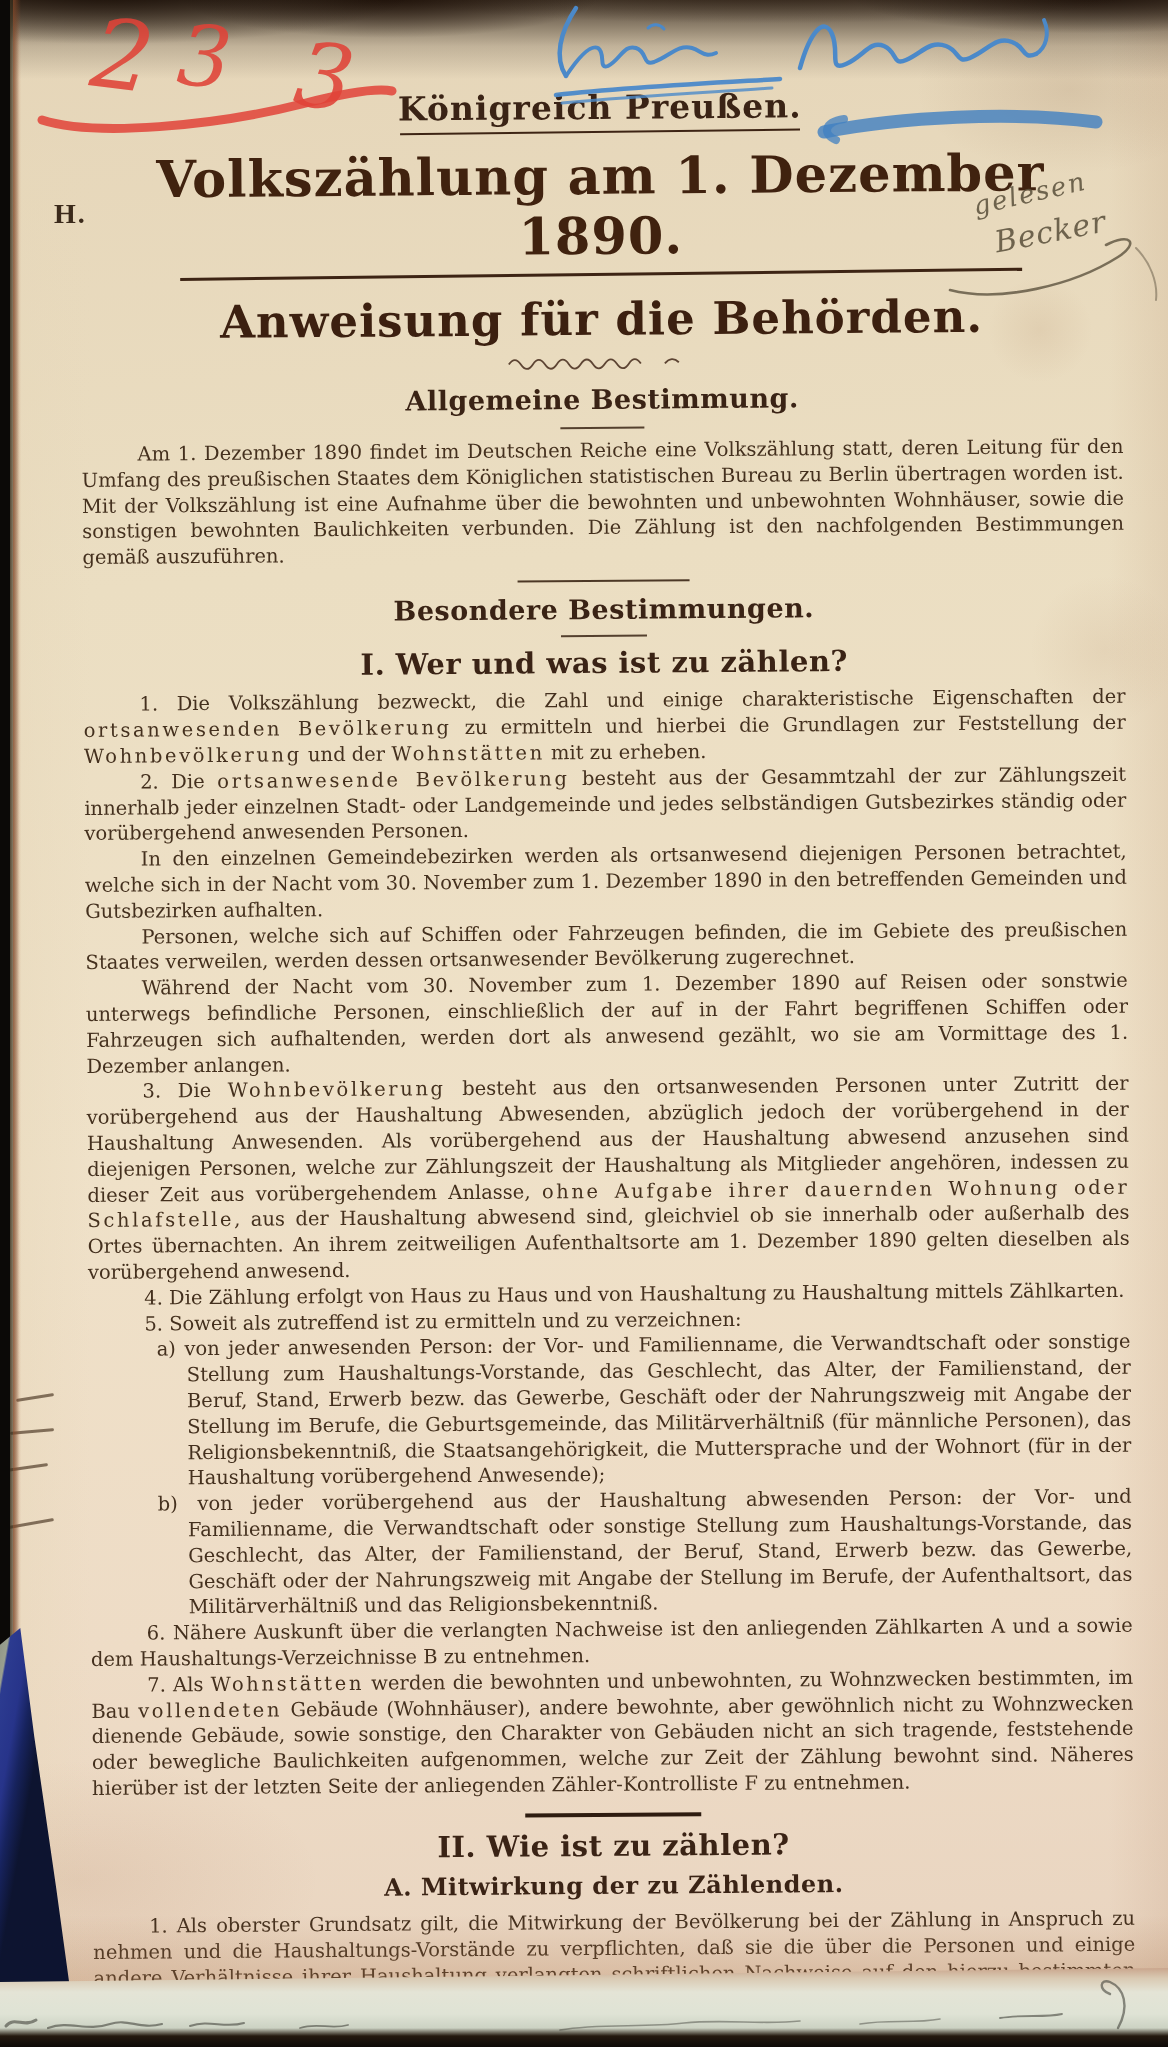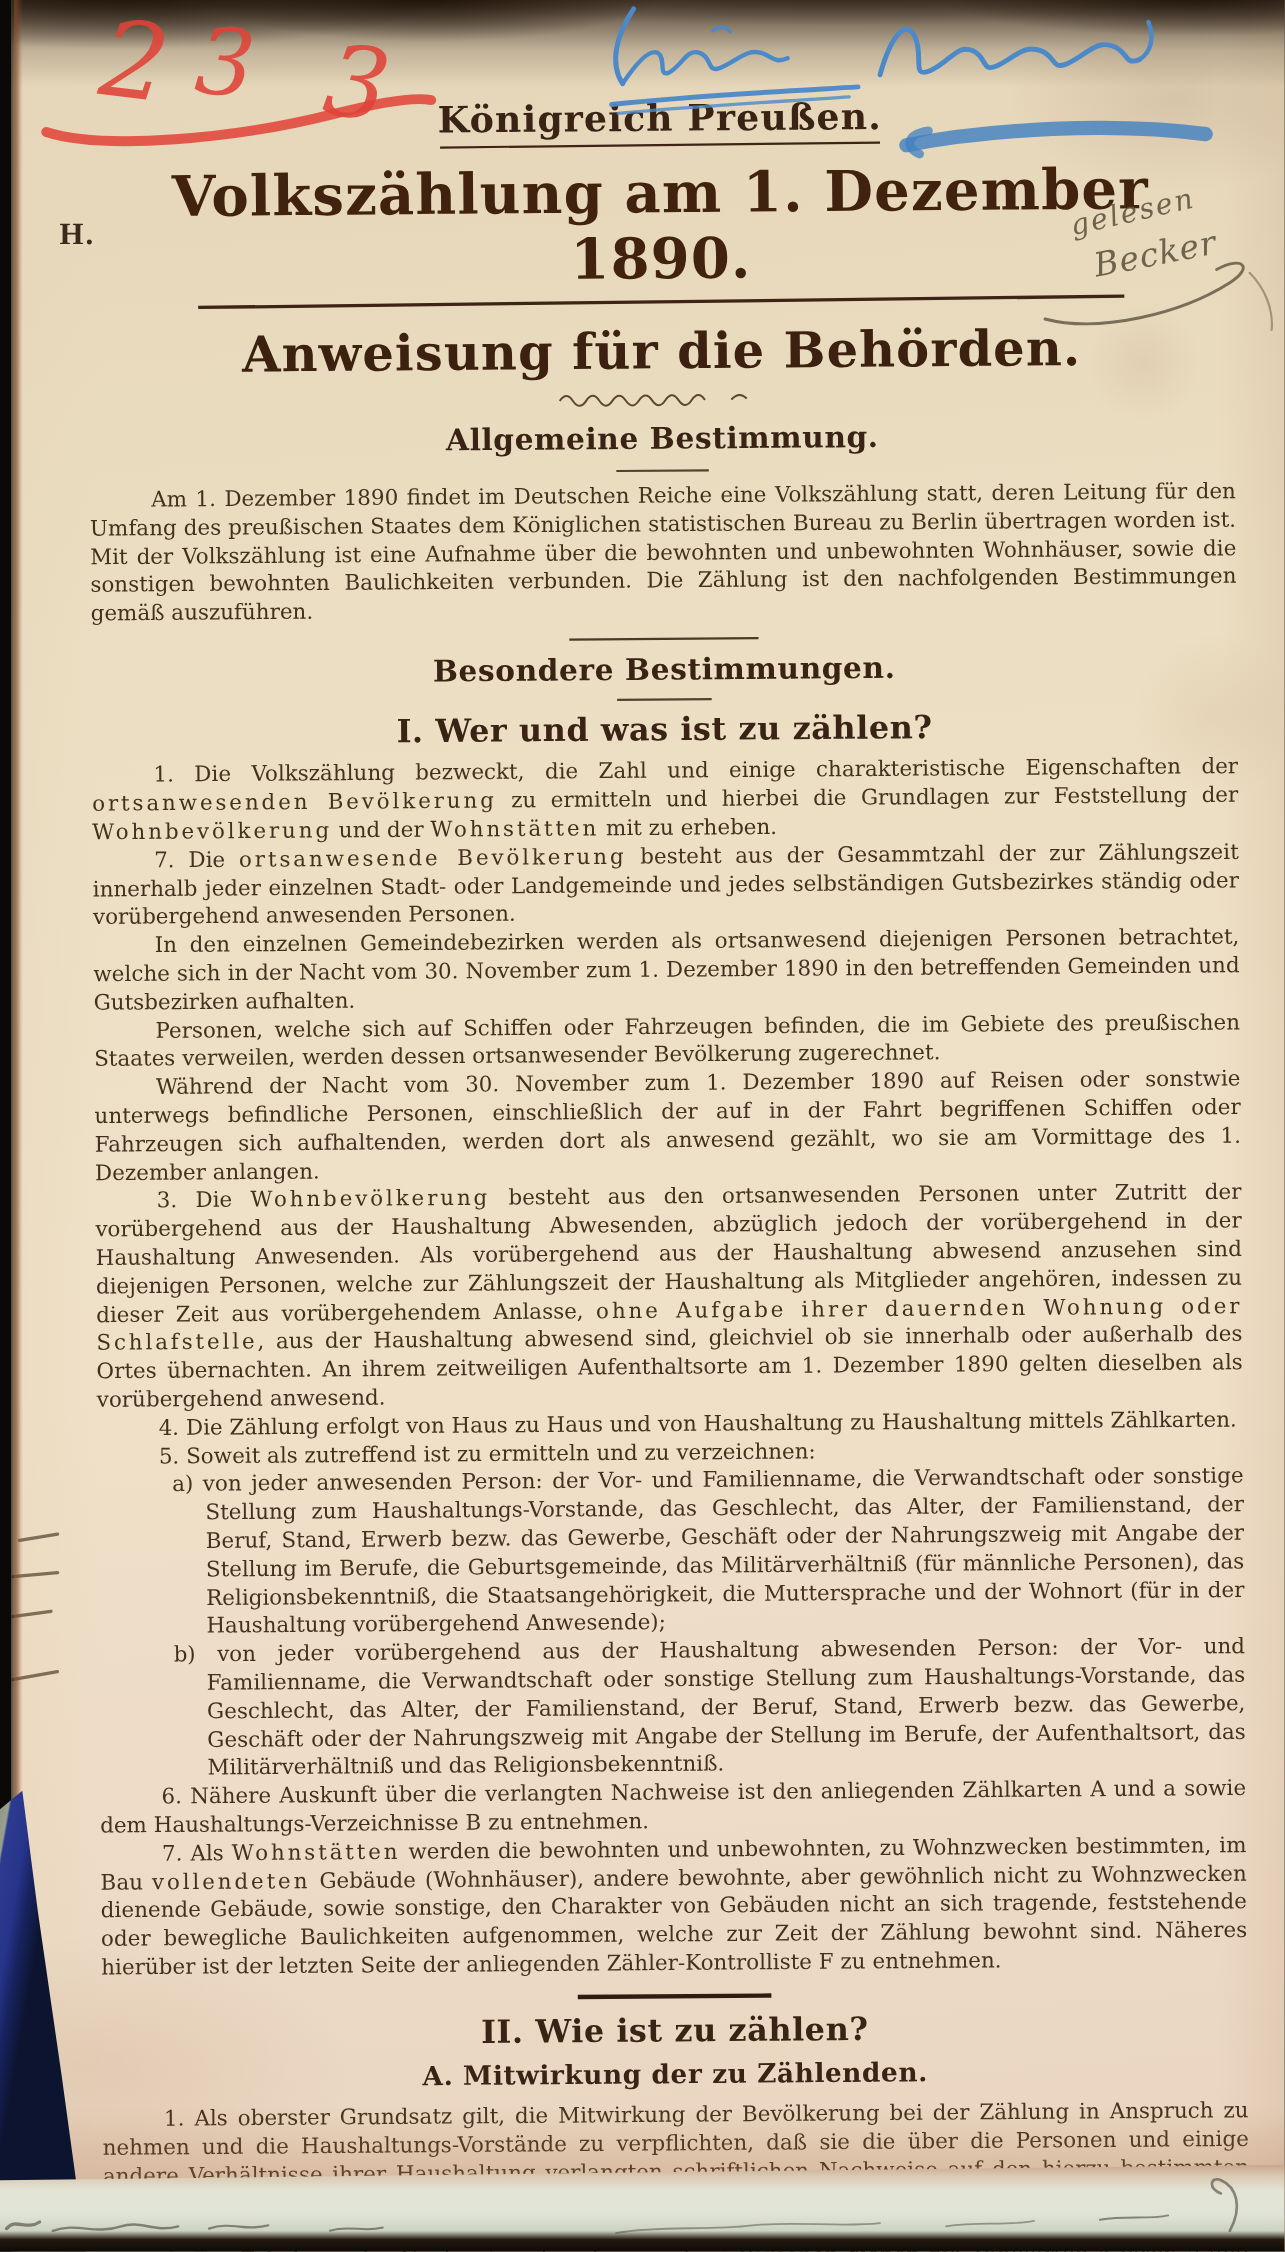--- a/index.html
+++ b/index.html
@@ -128,21 +128,21 @@
   <div class="rule rule-s1"></div>
   <div>
       <p class="para"><span>Am 1. Dezember 1890 findet im Deutschen Reiche eine Volkszählung statt, deren Leitung für den Umfang des preußischen Staates dem Königlichen statistischen Bureau zu Berlin übertragen worden ist. Mit der Volkszählung ist eine Aufnahme über die bewohnten und unbewohnten Wohnhäuser, sowie die sonstigen bewohnten Baulichkeiten verbunden. Die Zählung ist den nachfolgenden Bestimmungen gemäß auszuführen.</span></p>
     </div>
   <div class="rule rule-s2"></div>
   <div class="frak h-section" style="margin-top:2px;">Besondere Bestimmungen.</div>
   <div class="rule rule-s3"></div>
   <div class="frak h-question">I. Wer und was ist zu zählen?</div>
   <div>
       <p class="para"><span>1. Die Volkszählung bezweckt, die Zahl und einige charakteristische Eigenschaften der </span><span class="sperr">ortsanwesenden Bevölkerung</span><span> zu ermitteln und hierbei die Grundlagen zur Feststellung der </span><span class="sperr">Wohnbevölkerung</span><span> und der </span><span class="sperr">Wohnstätten</span><span> mit zu erheben.</span></p>
-      <p class="para"><span>7. Die </span><span class="sperr">ortsanwesende Bevölkerung</span><span> besteht aus der Gesammtzahl der zur Zählungszeit innerhalb jeder einzelnen Stadt- oder Landgemeinde und jedes selbständigen Gutsbezirkes ständig oder vorübergehend anwesenden Personen.</span></p>
+      <p class="para"><span>2. Die </span><span class="sperr">ortsanwesende Bevölkerung</span><span> besteht aus der Gesammtzahl der zur Zählungszeit innerhalb jeder einzelnen Stadt- oder Landgemeinde und jedes selbständigen Gutsbezirkes ständig oder vorübergehend anwesenden Personen.</span></p>
       <p class="para"><span>In den einzelnen Gemeindebezirken werden als ortsanwesend diejenigen Personen betrachtet, welche sich in der Nacht vom 30. November zum 1. Dezember 1890 in den betreffenden Gemeinden und Gutsbezirken aufhalten.</span></p>
       <p class="para"><span>Personen, welche sich auf Schiffen oder Fahrzeugen befinden, die im Gebiete des preußischen Staates verweilen, werden dessen ortsanwesender Bevölkerung zugerechnet.</span></p>
       <p class="para"><span>Während der Nacht vom 30. November zum 1. Dezember 1890 auf Reisen oder sonstwie unterwegs befindliche Personen, einschließlich der auf in der Fahrt begriffenen Schiffen oder Fahrzeugen sich aufhaltenden, werden dort als anwesend gezählt, wo sie am Vormittage des 1. Dezember anlangen.</span></p>
       <p class="para"><span>3. Die </span><span class="sperr">Wohnbevölkerung</span><span> besteht aus den ortsanwesenden Personen unter Zutritt der vorübergehend aus der Haushaltung Abwesenden, abzüglich jedoch der vorübergehend in der Haushaltung Anwesenden. Als vorübergehend aus der Haushaltung abwesend anzusehen sind diejenigen Personen, welche zur Zählungszeit der Haushaltung als Mitglieder angehören, indessen zu dieser Zeit aus vorübergehendem Anlasse, </span><span class="sperr">ohne Aufgabe ihrer dauernden Wohnung oder Schlafstelle</span><span>, aus der Haushaltung abwesend sind, gleichviel ob sie innerhalb oder außerhalb des Ortes übernachten. An ihrem zeitweiligen Aufenthaltsorte am 1. Dezember 1890 gelten dieselben als vorübergehend anwesend.</span></p>
       <p class="para"><span>4. Die Zählung erfolgt von Haus zu Haus und von Haushaltung zu Haushaltung mittels Zählkarten.</span></p>
       <p class="para"><span>5. Soweit als zutreffend ist zu ermitteln und zu verzeichnen:</span></p>
       <p class="para sub"><span>a) von jeder anwesenden Person: der Vor- und Familienname, die Verwandtschaft oder sonstige Stellung zum Haushaltungs-Vorstande, das Geschlecht, das Alter, der Familienstand, der Beruf, Stand, Erwerb bezw. das Gewerbe, Geschäft oder der Nahrungszweig mit Angabe der Stellung im Berufe, die Geburtsgemeinde, das Militärverhältniß (für männliche Personen), das Religionsbekenntniß, die Staatsangehörigkeit, die Muttersprache und der Wohnort (für in der Haushaltung vorübergehend Anwesende);</span></p>
       <p class="para sub"><span>b) von jeder vorübergehend aus der Haushaltung abwesenden Person: der Vor- und Familienname, die Verwandtschaft oder sonstige Stellung zum Haushaltungs-Vorstande, das Geschlecht, das Alter, der Familienstand, der Beruf, Stand, Erwerb bezw. das Gewerbe, Geschäft oder der Nahrungszweig mit Angabe der Stellung im Berufe, der Aufenthaltsort, das Militärverhältniß und das Religionsbekenntniß.</span></p>
       <p class="para"><span>6. Nähere Auskunft über die verlangten Nachweise ist den anliegenden Zählkarten A und a sowie dem Haushaltungs-Verzeichnisse B zu entnehmen.</span></p>
       <p class="para"><span>7. Als </span><span class="sperr">Wohnstätten</span><span> werden die bewohnten und unbewohnten, zu Wohnzwecken bestimmten, im Bau </span><span class="sperr">vollendeten</span><span> Gebäude (Wohnhäuser), andere bewohnte, aber gewöhnlich nicht zu Wohnzwecken dienende Gebäude, sowie sonstige, den Charakter von Gebäuden nicht an sich tragende, feststehende oder bewegliche Baulichkeiten aufgenommen, welche zur Zeit der Zählung bewohnt sind. Näheres hierüber ist der letzten Seite der anliegenden Zähler-Kontrolliste F zu entnehmen.</span></p>

